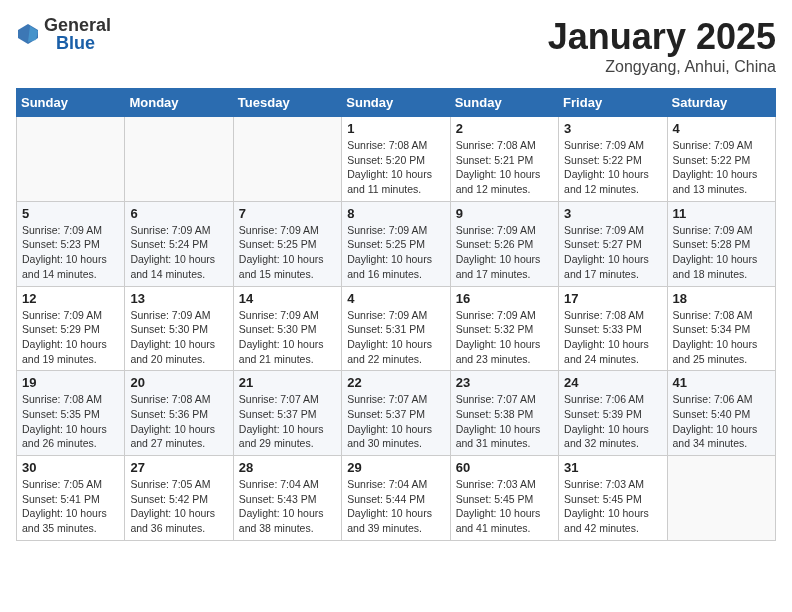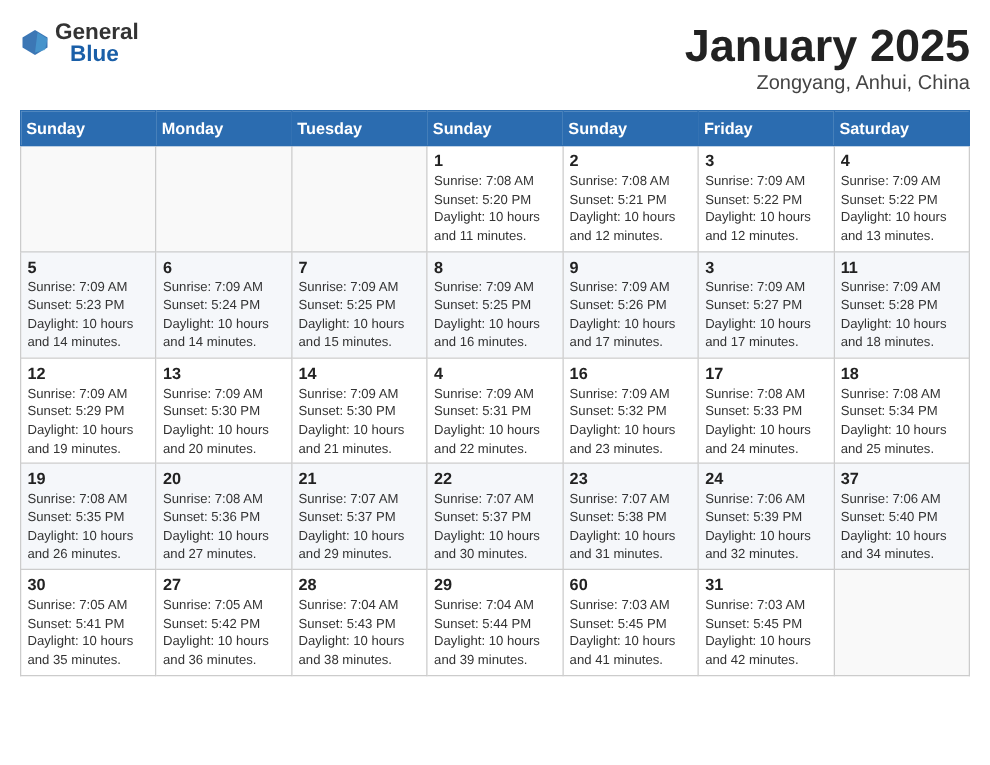--- a/index.html
+++ b/index.html
@@ -221,21 +221,21 @@
         </td>
         <td>
           <span class="day-number">23</span>
           <div class="day-info">Sunrise: 7:07 AM<br>Sunset: 5:38 PM<br>Daylight: 10 hours<br>and 31 minutes.</div>
         </td>
         <td>
           <span class="day-number">24</span>
           <div class="day-info">Sunrise: 7:06 AM<br>Sunset: 5:39 PM<br>Daylight: 10 hours<br>and 32 minutes.</div>
         </td>
         <td>
-          <span class="day-number">37</span>
+          <span class="day-number">41</span>
           <div class="day-info">Sunrise: 7:06 AM<br>Sunset: 5:40 PM<br>Daylight: 10 hours<br>and 34 minutes.</div>
         </td>
       </tr>
       <tr>
         <td>
           <span class="day-number">30</span>
           <div class="day-info">Sunrise: 7:05 AM<br>Sunset: 5:41 PM<br>Daylight: 10 hours<br>and 35 minutes.</div>
         </td>
         <td>
           <span class="day-number">27</span>

